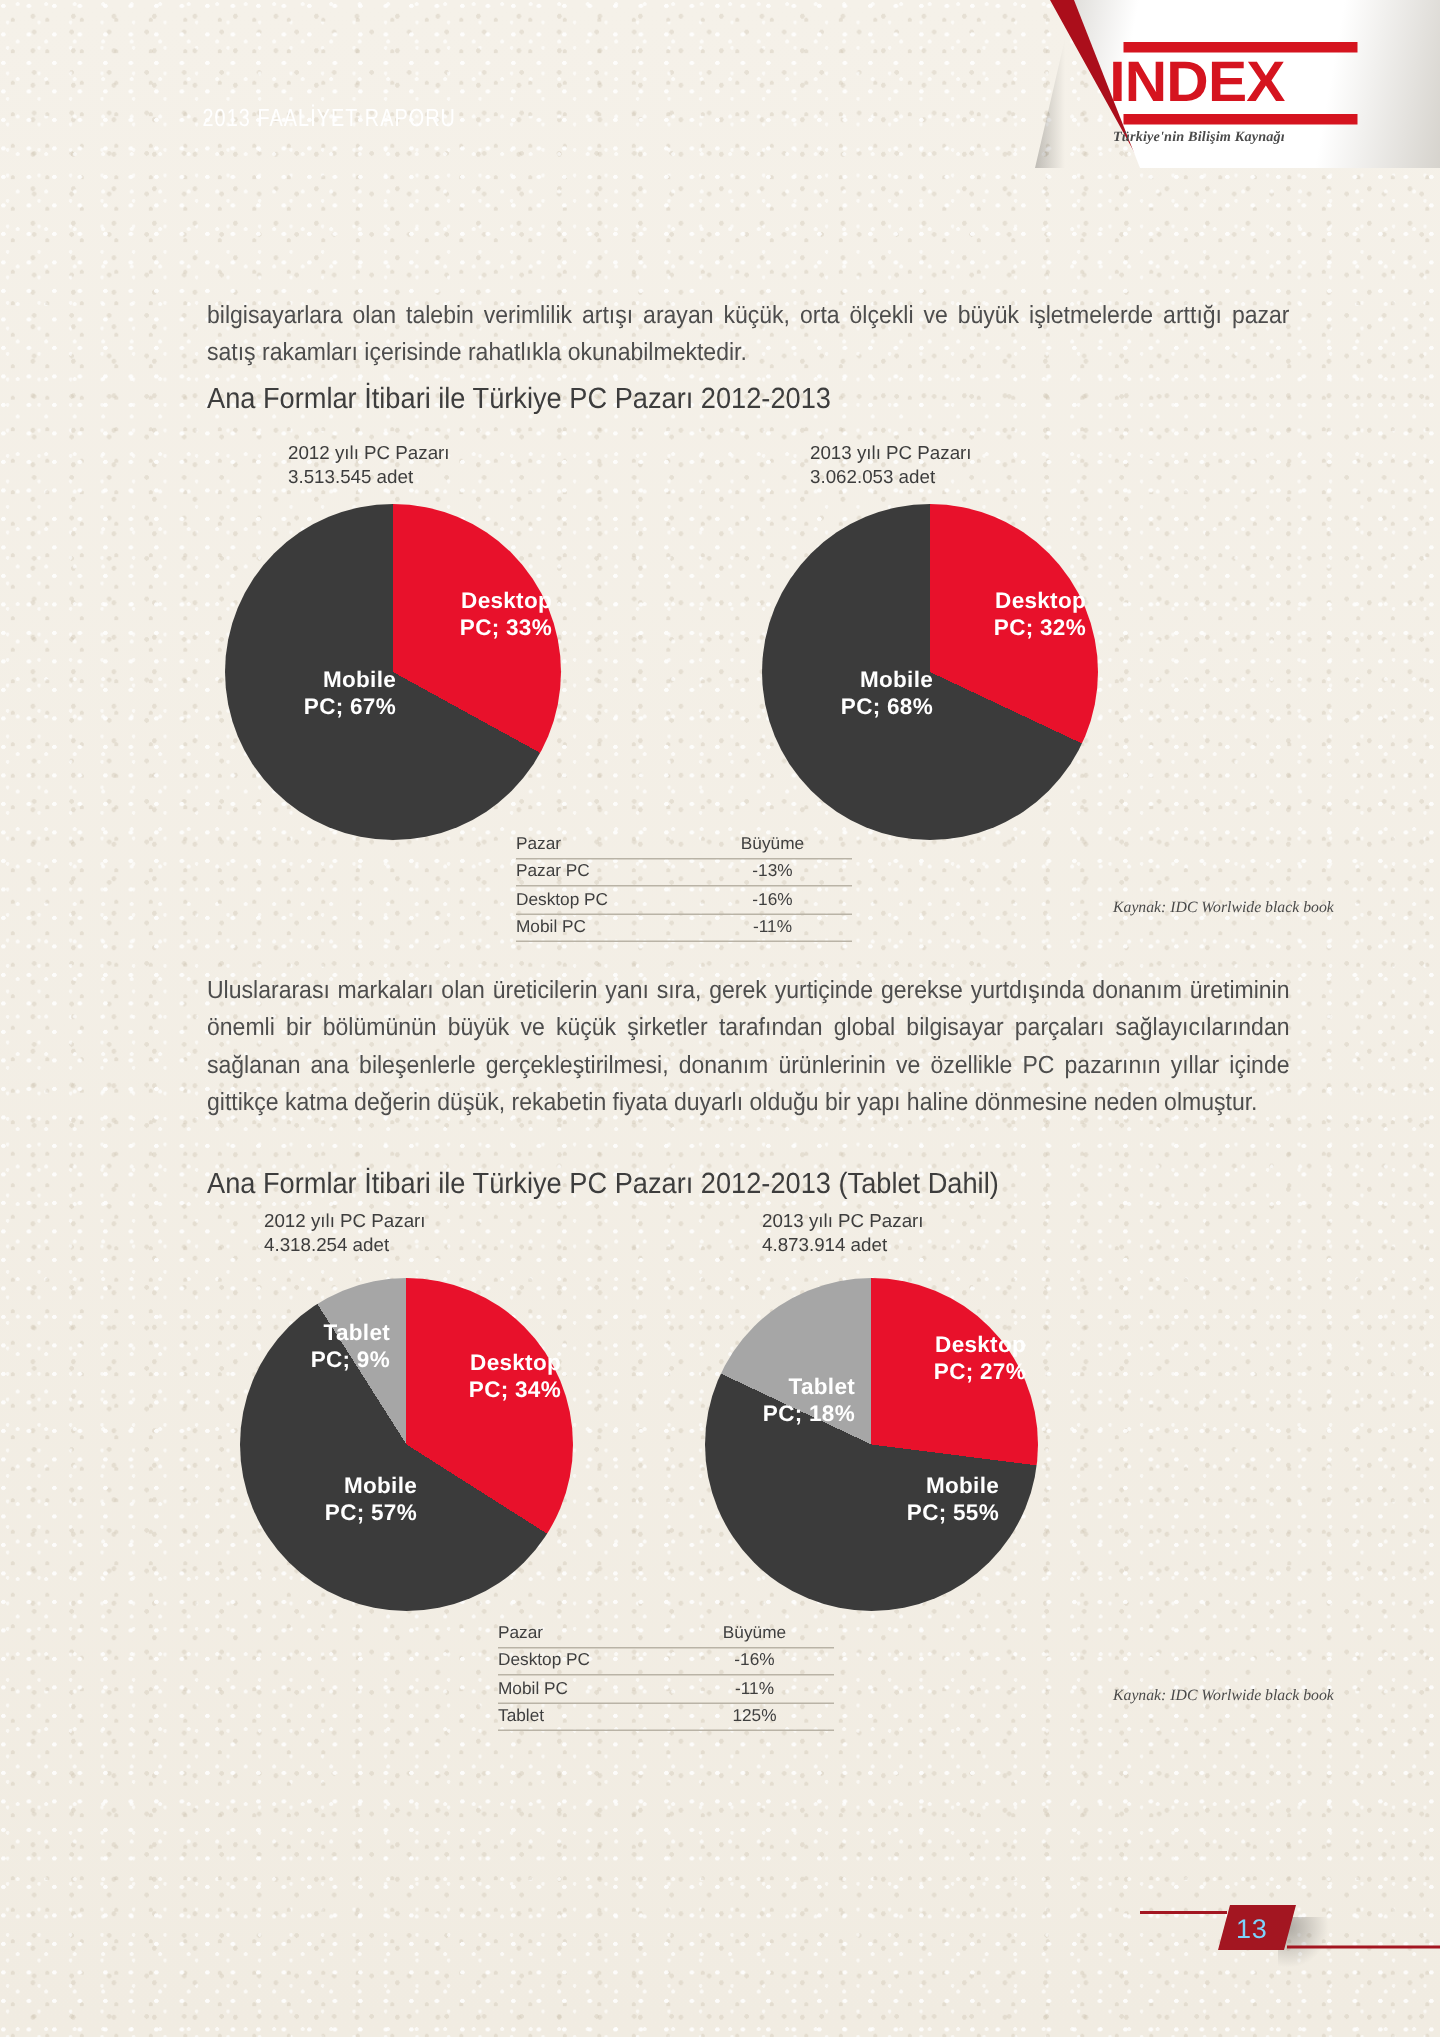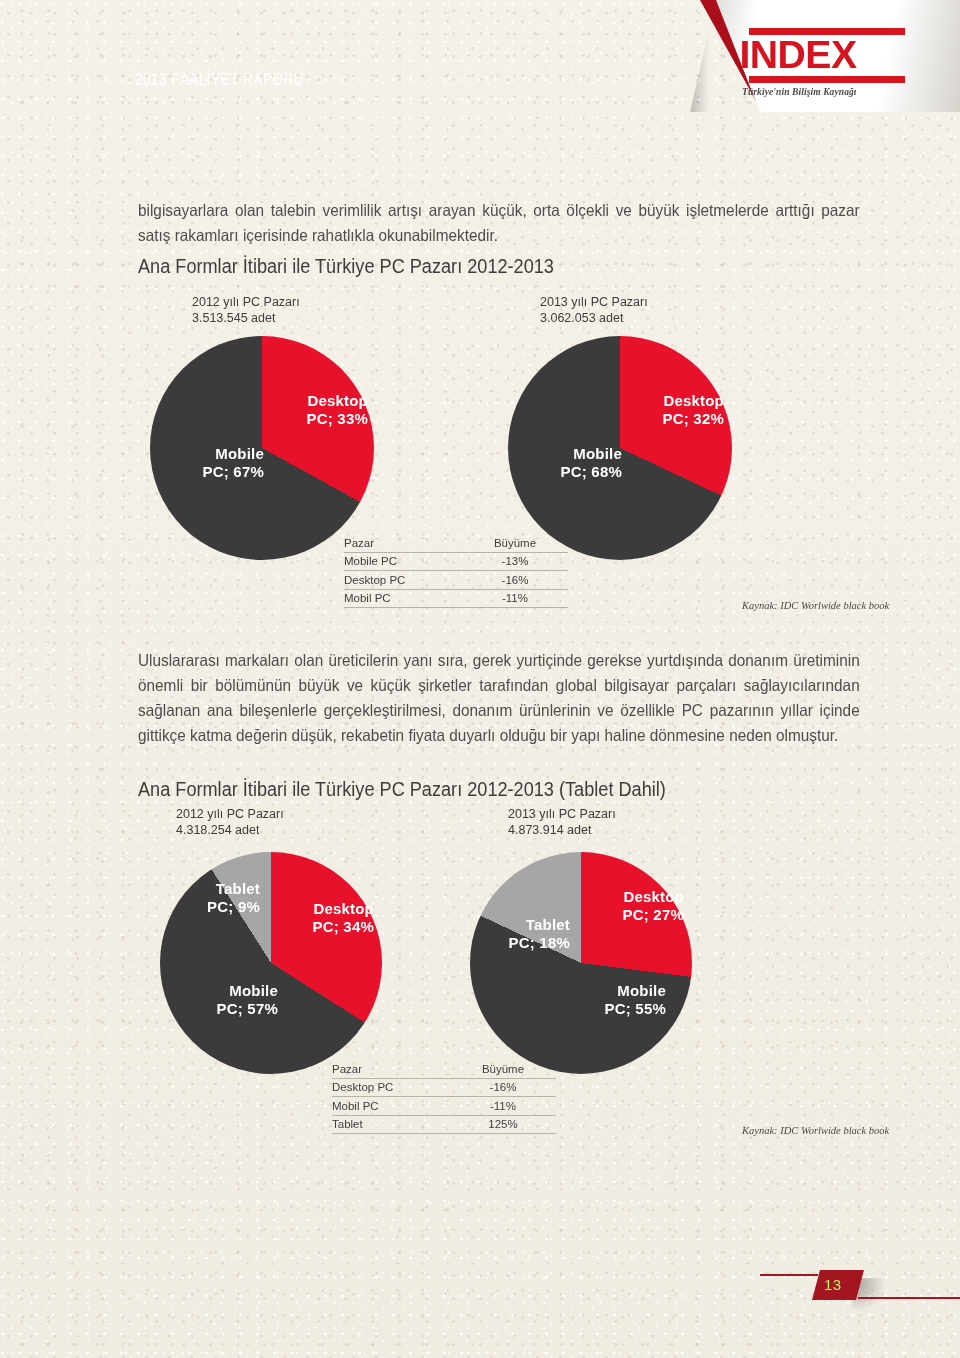--- a/index.html
+++ b/index.html
@@ -103,21 +103,21 @@
   .pie { position:absolute; border-radius:50%; }
   .pie-label {
     position:absolute; color:#ffffff; font-weight:bold;
     font-size:15px; line-height:18px; text-align:right;
     white-space:nowrap; letter-spacing:.2px;
   }
 
   
   .growth-table {
     position:absolute; border-collapse:collapse;
-    font-size:11.5px; color:#3f3f3f;
+    font-size:11.5px; color:#3f3f3f;margin-top:20px;
   }
   .growth-table td { padding:2.5px 0 3px; border-bottom:1px solid #b9b3a6; }
   .growth-table td.lbl { text-align:left; width:118px; }
   .growth-table td.val { text-align:center; width:106px; }
   .growth-table tr.head td { border-bottom:1px solid #b9b3a6; }
 
   .source {
     position:absolute; font-size:10.5px; font-style:italic;
     color:#4a4a4a; white-space:nowrap;font-family:Liberation Serif, serif;
   }
@@ -132,21 +132,21 @@
     width:58px; height:1.5px; background:#a31621; z-index:6;
   }
   .page-badge {
     position:absolute; top:1270px; left:812px;
     width:52px; height:30px; background:#a31621;
     clip-path:polygon(8px 0, 52px 0, 44px 30px, 0 30px);
     z-index:7;
   }
   .page-badge span {
     position:absolute; top:6px; left:12px;
-    color:#bef264; font-size:15px; letter-spacing:.5px;
+    color:#7dd3fc; font-size:18px; letter-spacing:.5px;
   }
   .badge-shadow {
     position:absolute; top:1278px; left:852px;
     width:34px; height:34px; z-index:6;
     background:radial-gradient(ellipse at 20% 20%, rgba(0,0,0,.28), rgba(0,0,0,0) 70%);
   }
 </style>
 </head>
 <body>
 
@@ -200,21 +200,21 @@
       <div>PC; 68%</div>
     </div>
 
     <table class="growth-table" style="top:534px; left:344px;">
       <tbody>
           <tr class="head">
         <td class="lbl">Pazar</td>
         <td class="val">Büyüme</td>
       </tr>
       <tr>
-        <td class="lbl">Mobile PC</td>
+        <td class="lbl">Pazar PC</td>
         <td class="val">-13%</td>
       </tr>
       <tr>
         <td class="lbl">Desktop PC</td>
         <td class="val">-16%</td>
       </tr>
       <tr>
         <td class="lbl">Mobil PC</td>
         <td class="val">-11%</td>
       </tr>

